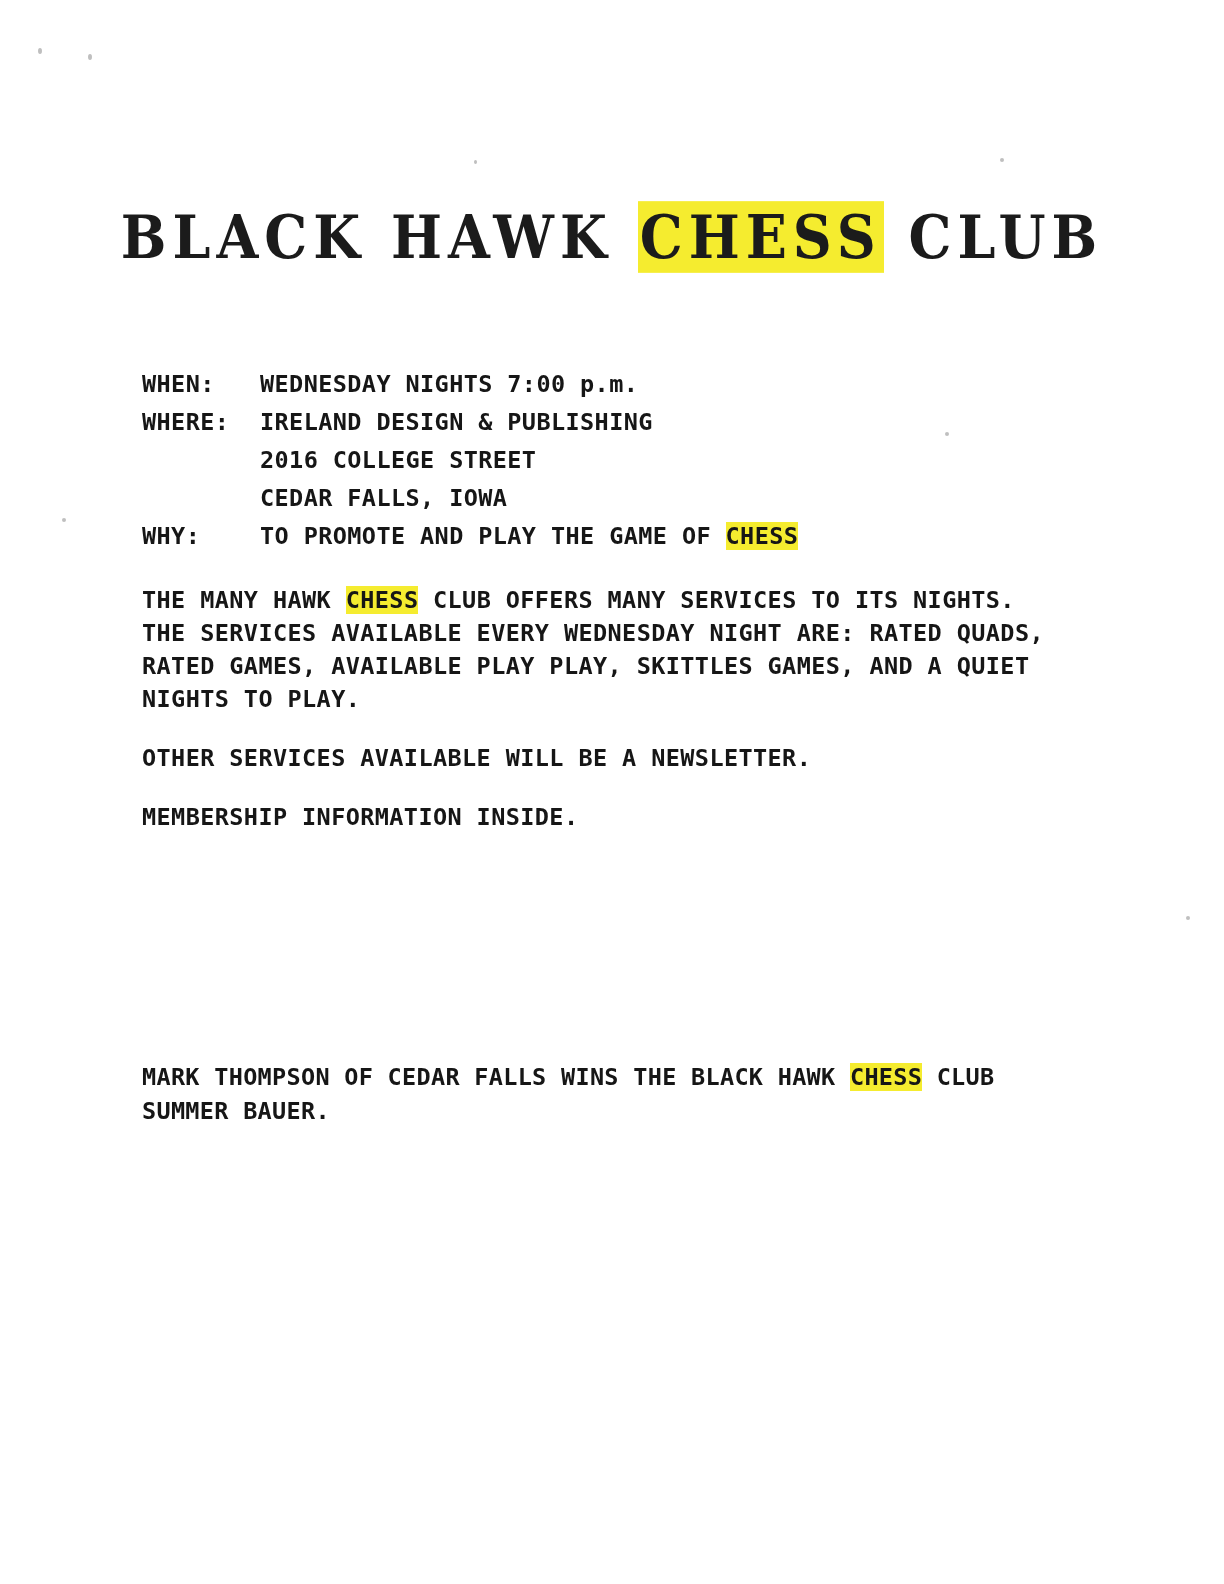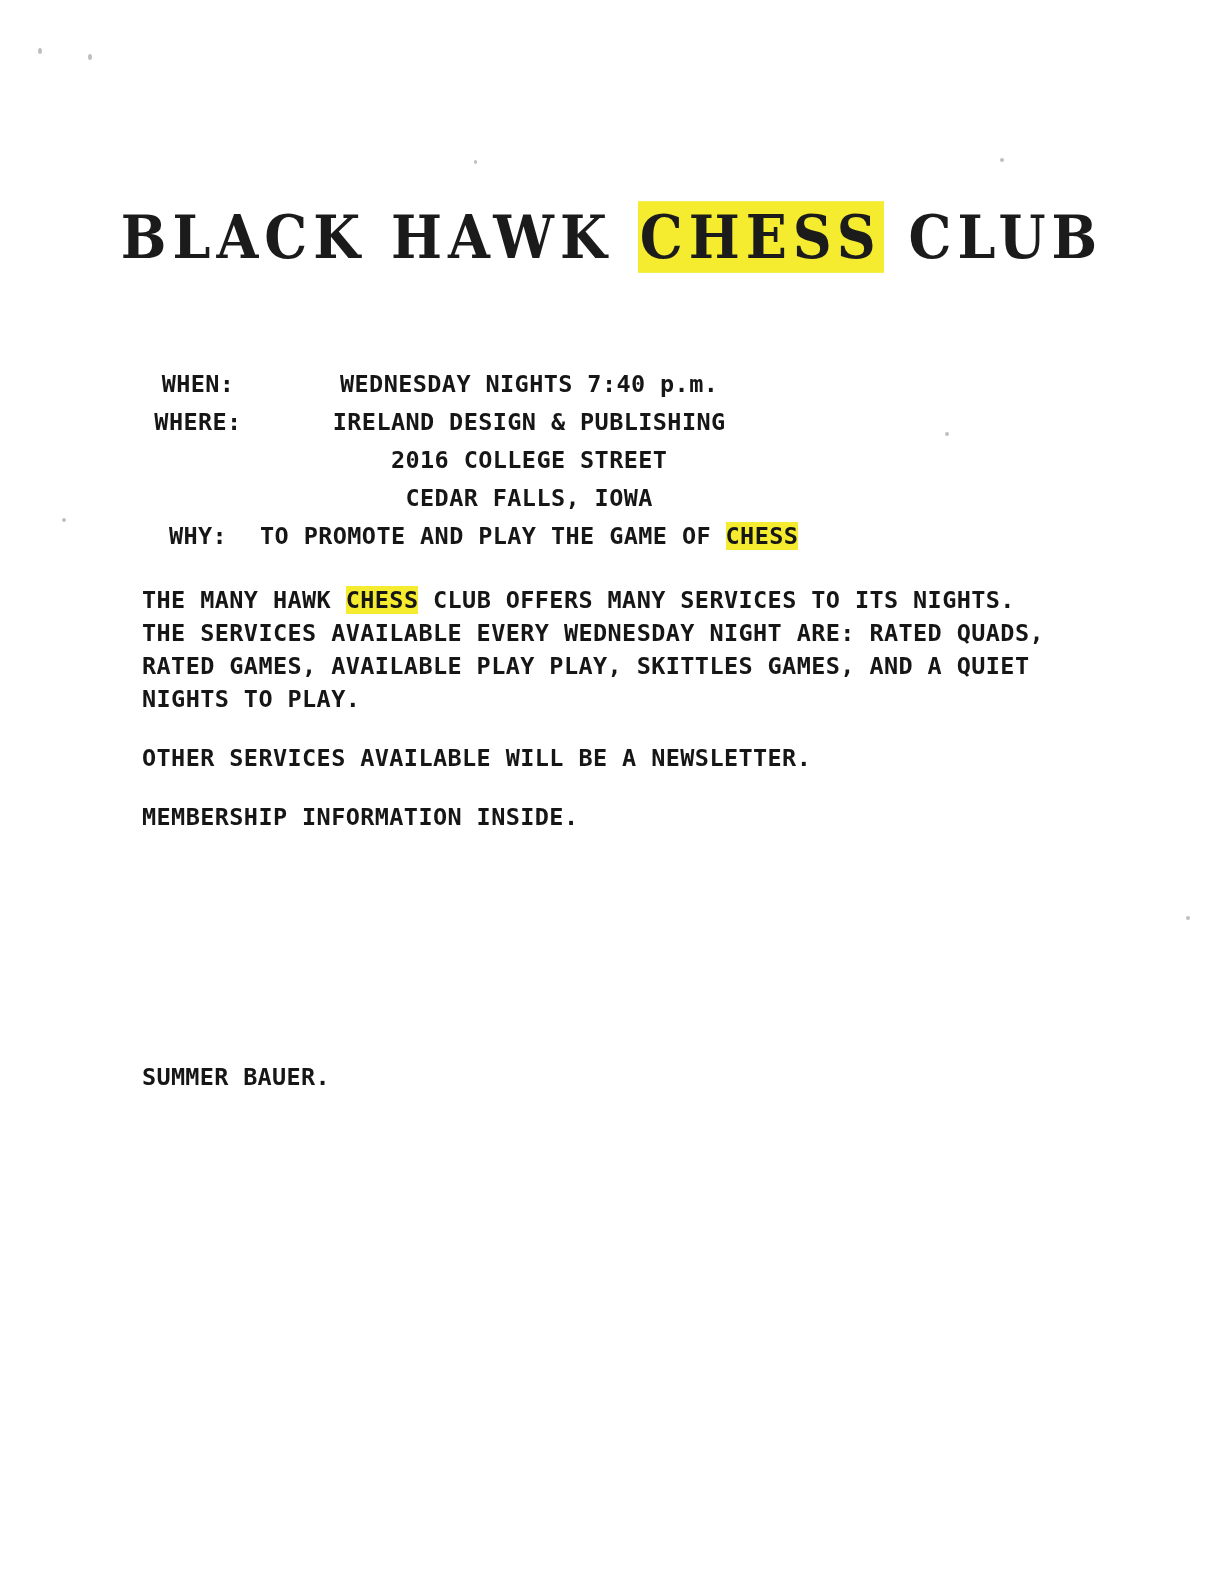--- a/index.html
+++ b/index.html
@@ -67,21 +67,20 @@
     border-collapse: collapse;
   }
   .info-table td {
     padding: 0 0 5px 0;
     vertical-align: top;
     font-family: "DejaVu Sans Mono", monospace;
     font-weight: bold;
     font-size: 23.5px;
     line-height: 33px;
     white-space: nowrap;
-    text-align: center;
   }
   .info-table td.label {
     width: 112px;
     padding-right: 6px;
   }
 
   .para {
     margin-top: 26px;
     max-width: 930px;
   }
@@ -122,21 +121,21 @@
   <span class="speck" style="left:1186px;top:916px; width:4px; height:4px;"></span>
 
   <div class="title"><span>BLACK HAWK </span><span class="hl">CHESS</span><span> CLUB</span></div>
 
   <div class="body-block">
 
     <table class="info-table">
       <tbody>
           <tr>
         <td class="label">WHEN:</td>
-        <td>WEDNESDAY NIGHTS 7:40 p.m.</td>
+        <td>WEDNESDAY NIGHTS 7:00 p.m.</td>
       </tr>
       <tr>
         <td class="label">WHERE:</td>
         <td>IRELAND DESIGN &amp; PUBLISHING</td>
       </tr>
       <tr>
         <td class="label"></td>
         <td>2016 COLLEGE STREET</td>
       </tr>
       <tr>
@@ -158,18 +157,19 @@
     </div>
 
     <div class="para">OTHER SERVICES AVAILABLE WILL BE A NEWSLETTER.</div>
 
     <div class="para">MEMBERSHIP INFORMATION INSIDE.</div>
   </div>
 
   <div class="news-block">
 
     <div class="para">
+      <div class="nowrapline"><span>MARK THOMPSON OF CEDAR FALLS WINS THE BLACK HAWK </span><span class="hl">CHESS</span><span> CLUB</span></div>
       <div class="nowrapline">SUMMER BAUER.</div>
     </div>
 
   </div>
 
 </div>
 
 </body></html>

